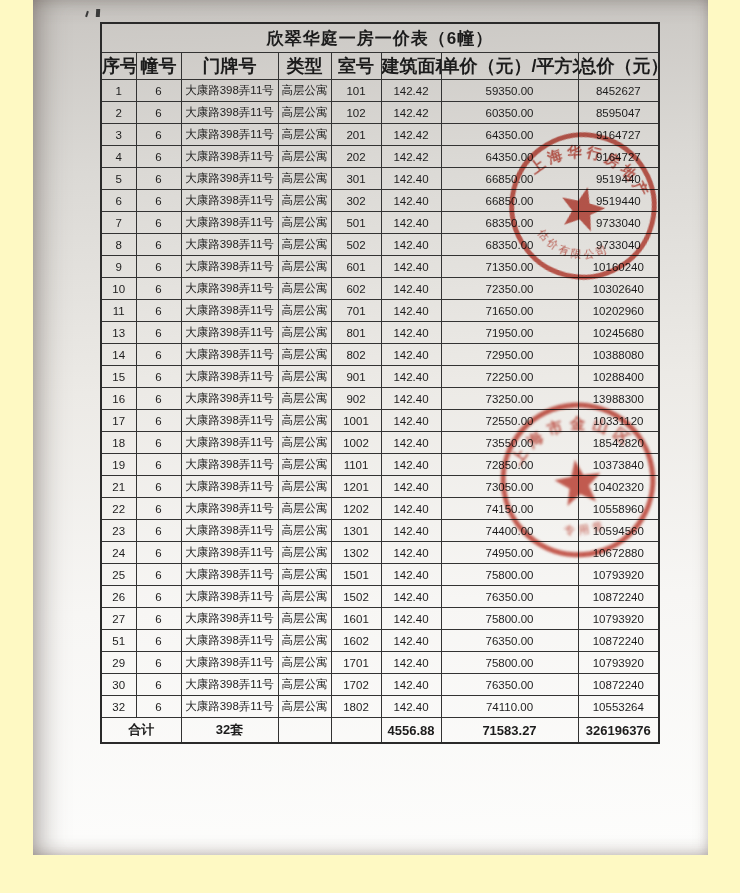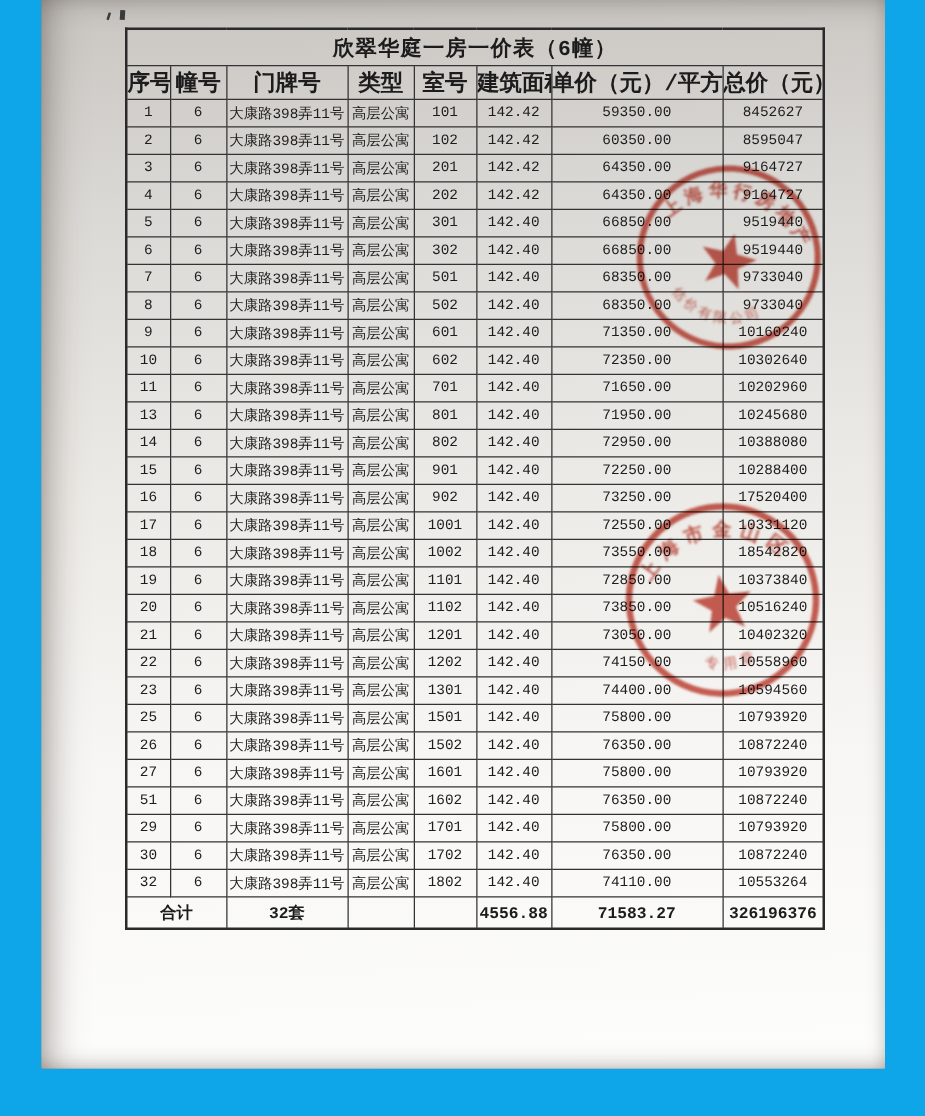--- a/index.html
+++ b/index.html
@@ -1,19 +1,19 @@
 <!DOCTYPE html>
 <html><head>
 <meta charset="utf-8">
 <style>
   html,body{margin:0;padding:0;}
   #app{
     position:relative;width:740px;height:893px;overflow:hidden;
-    background:#0ea5e9;
-    font-family:Liberation Mono, monospace;
+    background:#fef9c3;
+    font-family:Liberation Sans, sans-serif;
   }
   .paper{
     position:absolute;left:33px;top:0;width:675px;height:855px;
     background:linear-gradient(178deg,#c9c6c2 0%,#dbd9d5 20%,#eceae6 45%,#f7f6f4 70%,#fdfdfc 100%);
     box-shadow:
       inset 24px 0 30px -20px rgba(85,75,68,.55),
       inset -8px 0 16px -10px rgba(85,75,68,.35),
       inset 0 -12px 20px -14px rgba(70,45,35,.40),
       inset 0 16px 26px -20px rgba(85,75,68,.45);
   }
@@ -220,21 +220,21 @@
           <td>10288400</td>
         </tr>
         <tr>
           <td>16</td>
           <td>6</td>
           <td>大康路398弄11号</td>
           <td>高层公寓</td>
           <td>902</td>
           <td>142.40</td>
           <td>73250.00</td>
-          <td>17520400</td>
+          <td>13988300</td>
         </tr>
         <tr>
           <td>17</td>
           <td>6</td>
           <td>大康路398弄11号</td>
           <td>高层公寓</td>
           <td>1001</td>
           <td>142.40</td>
           <td>72550.00</td>
           <td>10331120</td>
@@ -253,30 +253,20 @@
           <td>19</td>
           <td>6</td>
           <td>大康路398弄11号</td>
           <td>高层公寓</td>
           <td>1101</td>
           <td>142.40</td>
           <td>72850.00</td>
           <td>10373840</td>
         </tr>
         <tr>
-          <td>20</td>
-          <td>6</td>
-          <td>大康路398弄11号</td>
-          <td>高层公寓</td>
-          <td>1102</td>
-          <td>142.40</td>
-          <td>73850.00</td>
-          <td>10516240</td>
-        </tr>
-        <tr>
           <td>21</td>
           <td>6</td>
           <td>大康路398弄11号</td>
           <td>高层公寓</td>
           <td>1201</td>
           <td>142.40</td>
           <td>73050.00</td>
           <td>10402320</td>
         </tr>
         <tr>
@@ -291,20 +281,30 @@
         </tr>
         <tr>
           <td>23</td>
           <td>6</td>
           <td>大康路398弄11号</td>
           <td>高层公寓</td>
           <td>1301</td>
           <td>142.40</td>
           <td>74400.00</td>
           <td>10594560</td>
+        </tr>
+        <tr>
+          <td>24</td>
+          <td>6</td>
+          <td>大康路398弄11号</td>
+          <td>高层公寓</td>
+          <td>1302</td>
+          <td>142.40</td>
+          <td>74950.00</td>
+          <td>10672880</td>
         </tr>
         <tr>
           <td>25</td>
           <td>6</td>
           <td>大康路398弄11号</td>
           <td>高层公寓</td>
           <td>1501</td>
           <td>142.40</td>
           <td>75800.00</td>
           <td>10793920</td>

